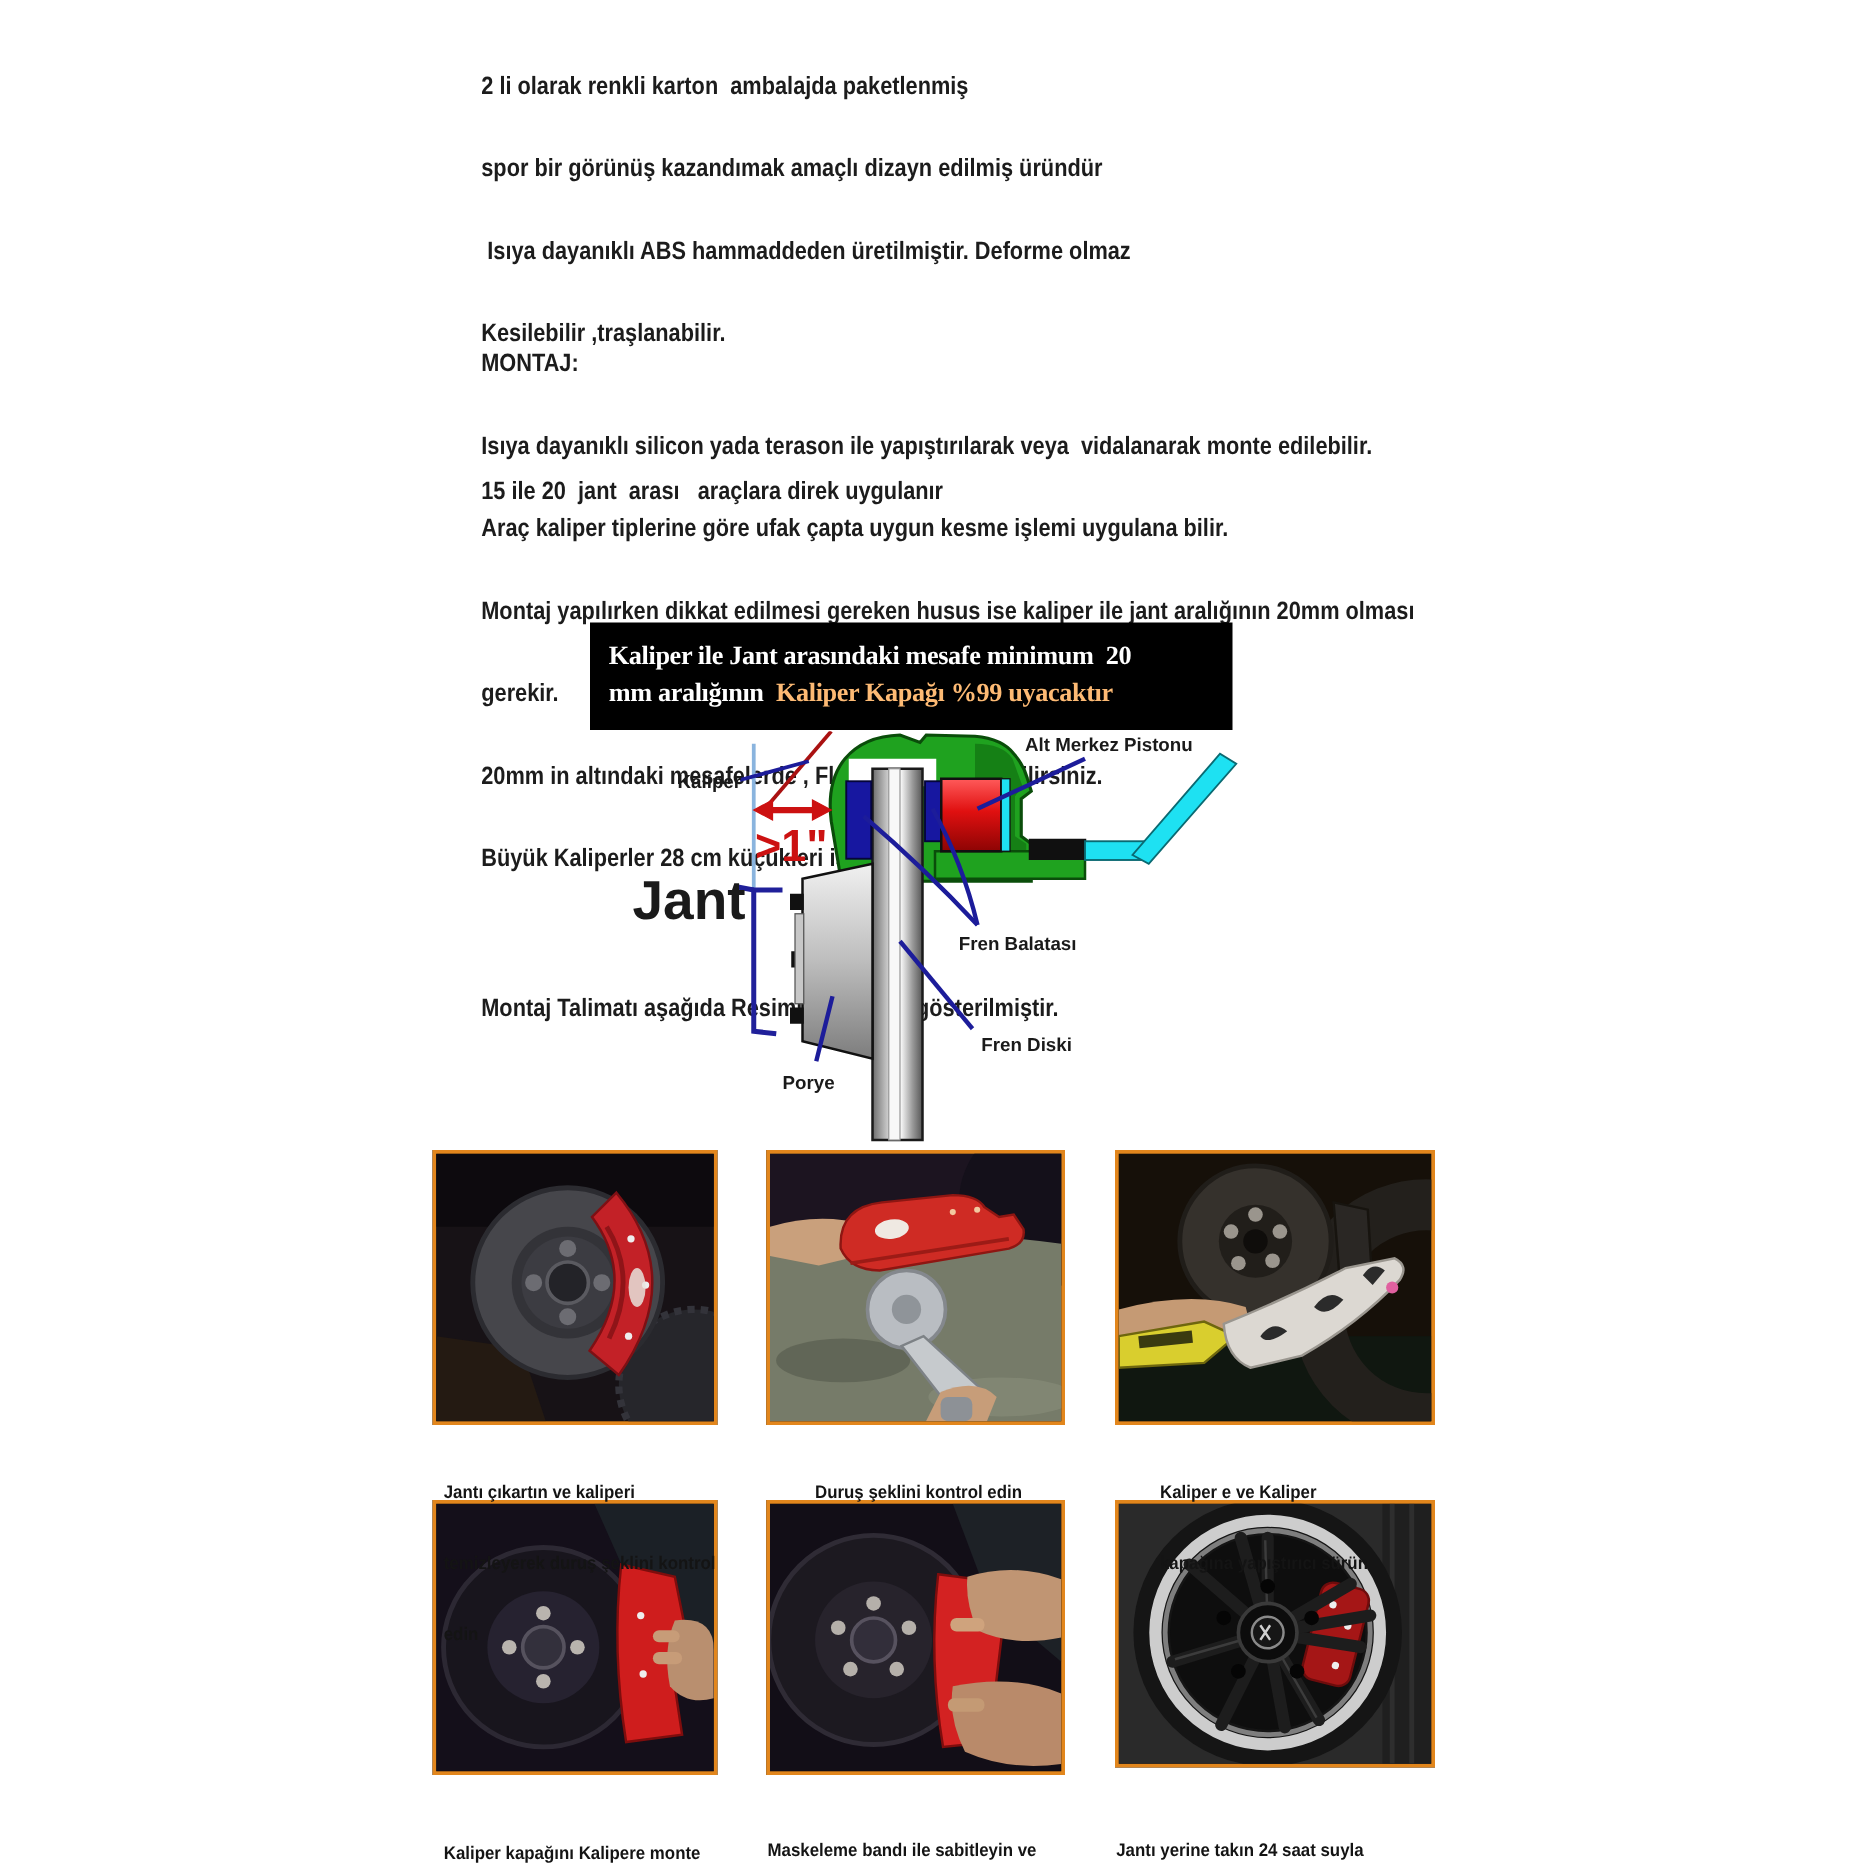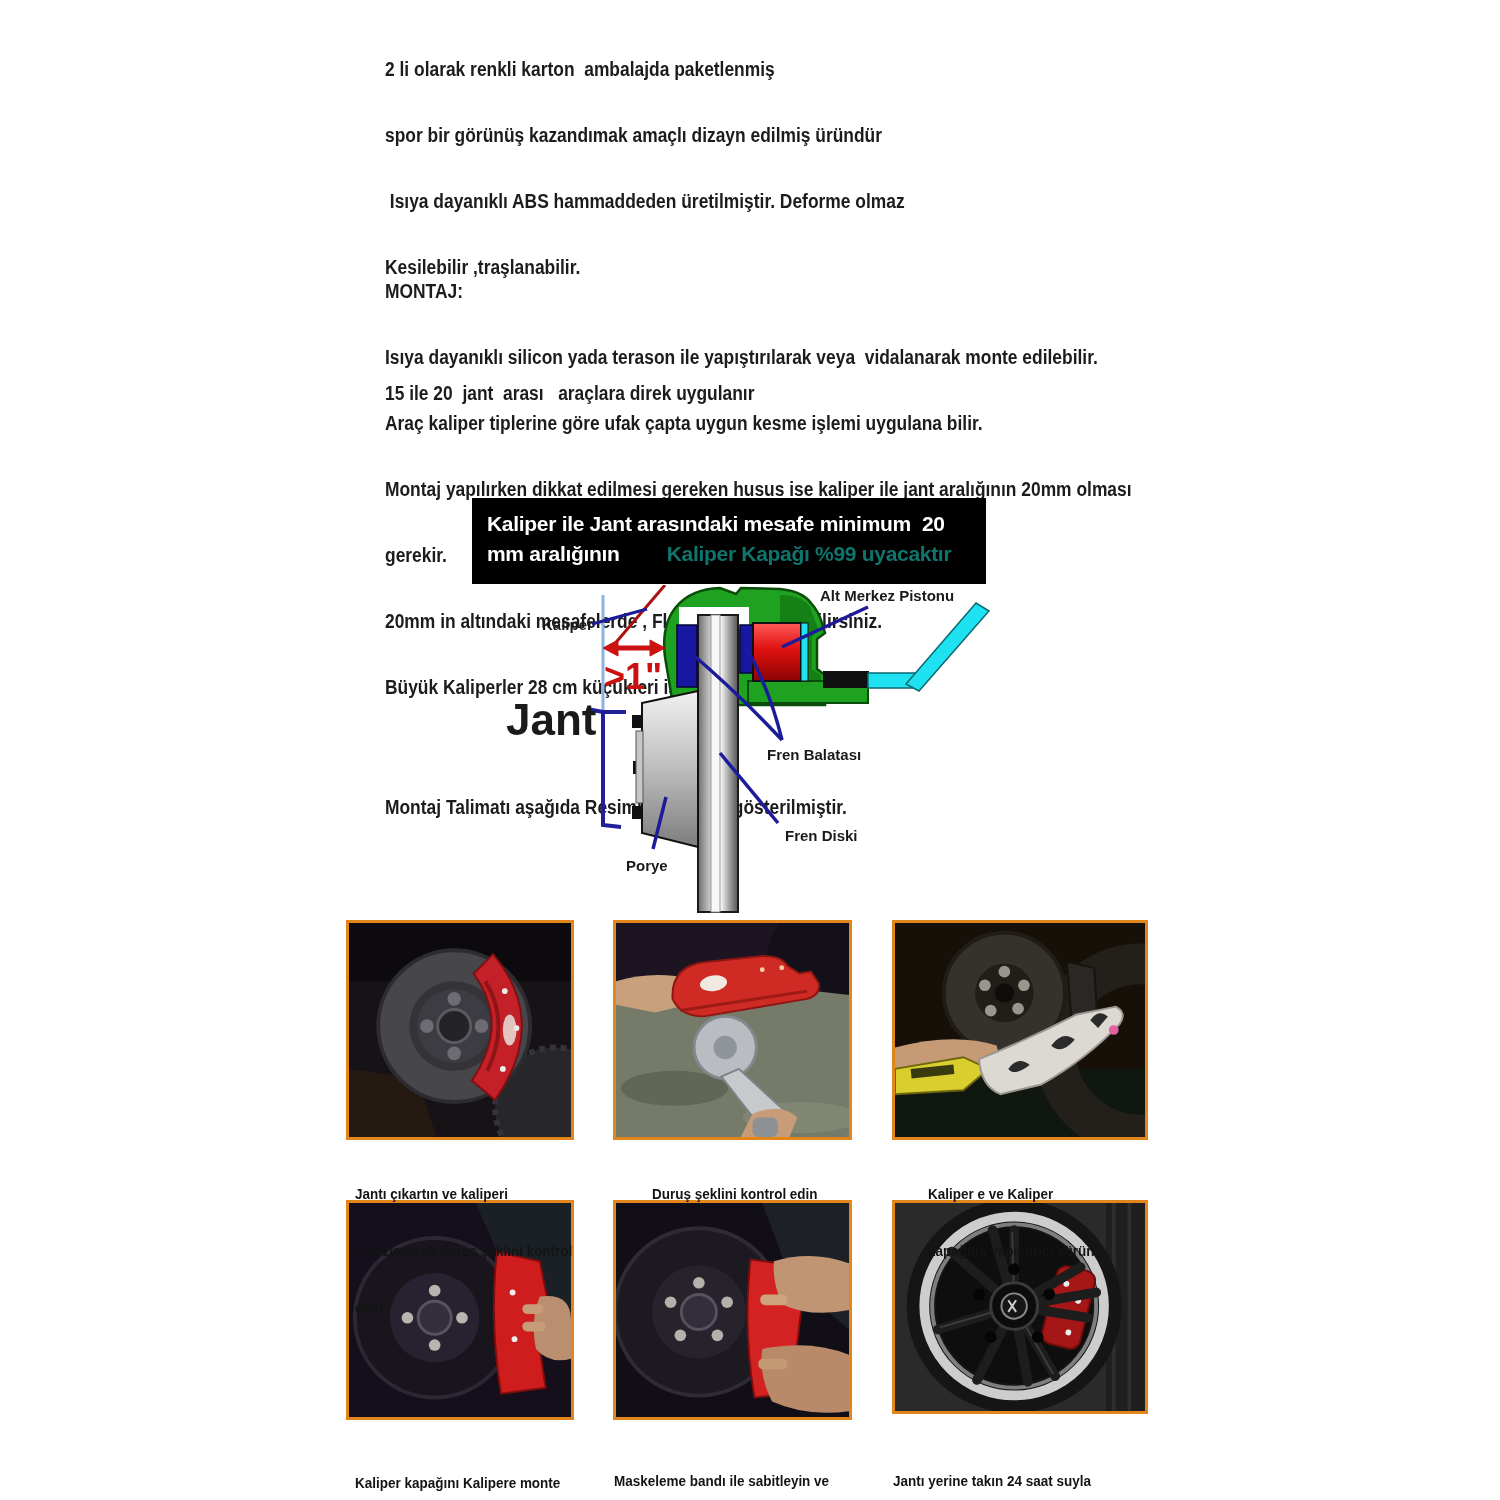--- a/index.html
+++ b/index.html
@@ -10,22 +10,22 @@
                line-height:22px; white-space:pre-wrap; transform:scaleX(0.87);
                transform-origin:0 0; }
   .intro { left:385px; top:14px; width:760px; }
   .intro .gap { height:16px; }
   .montaj { left:385px; top:236px; width:950px; }
   .montaj .gap { height:10px; }
 
   .banner { position:absolute; left:472px; top:498px; width:514px; height:86px;
             background:#000000; padding:11px 14px 0 15px; }
   .banner .bline { font-weight:bold; font-size:21px; line-height:30px; color:#ffffff;
-                   white-space:pre-wrap; letter-spacing:-0.3px; }
-  .banner .red { color:#0f766e;margin-left:36px; }
+                   white-space:pre-wrap; letter-spacing:-0.3px;font-family:Liberation Serif, serif; }
+  .banner .red { color:#fdba74; }
 
   .diagram { position:absolute; left:440px; top:585px; width:560px; height:330px; }
 
   .photo { position:absolute; border:3px solid #e2861c; background:#111; }
   .photo svg { display:block; width:100%; height:100%; }
 
   .caption { position:absolute; color:#141414; font-weight:bold; font-size:14.5px;
              line-height:19px; white-space:pre-wrap; transform:scaleX(0.93);
              transform-origin:0 0; }
 </style>

